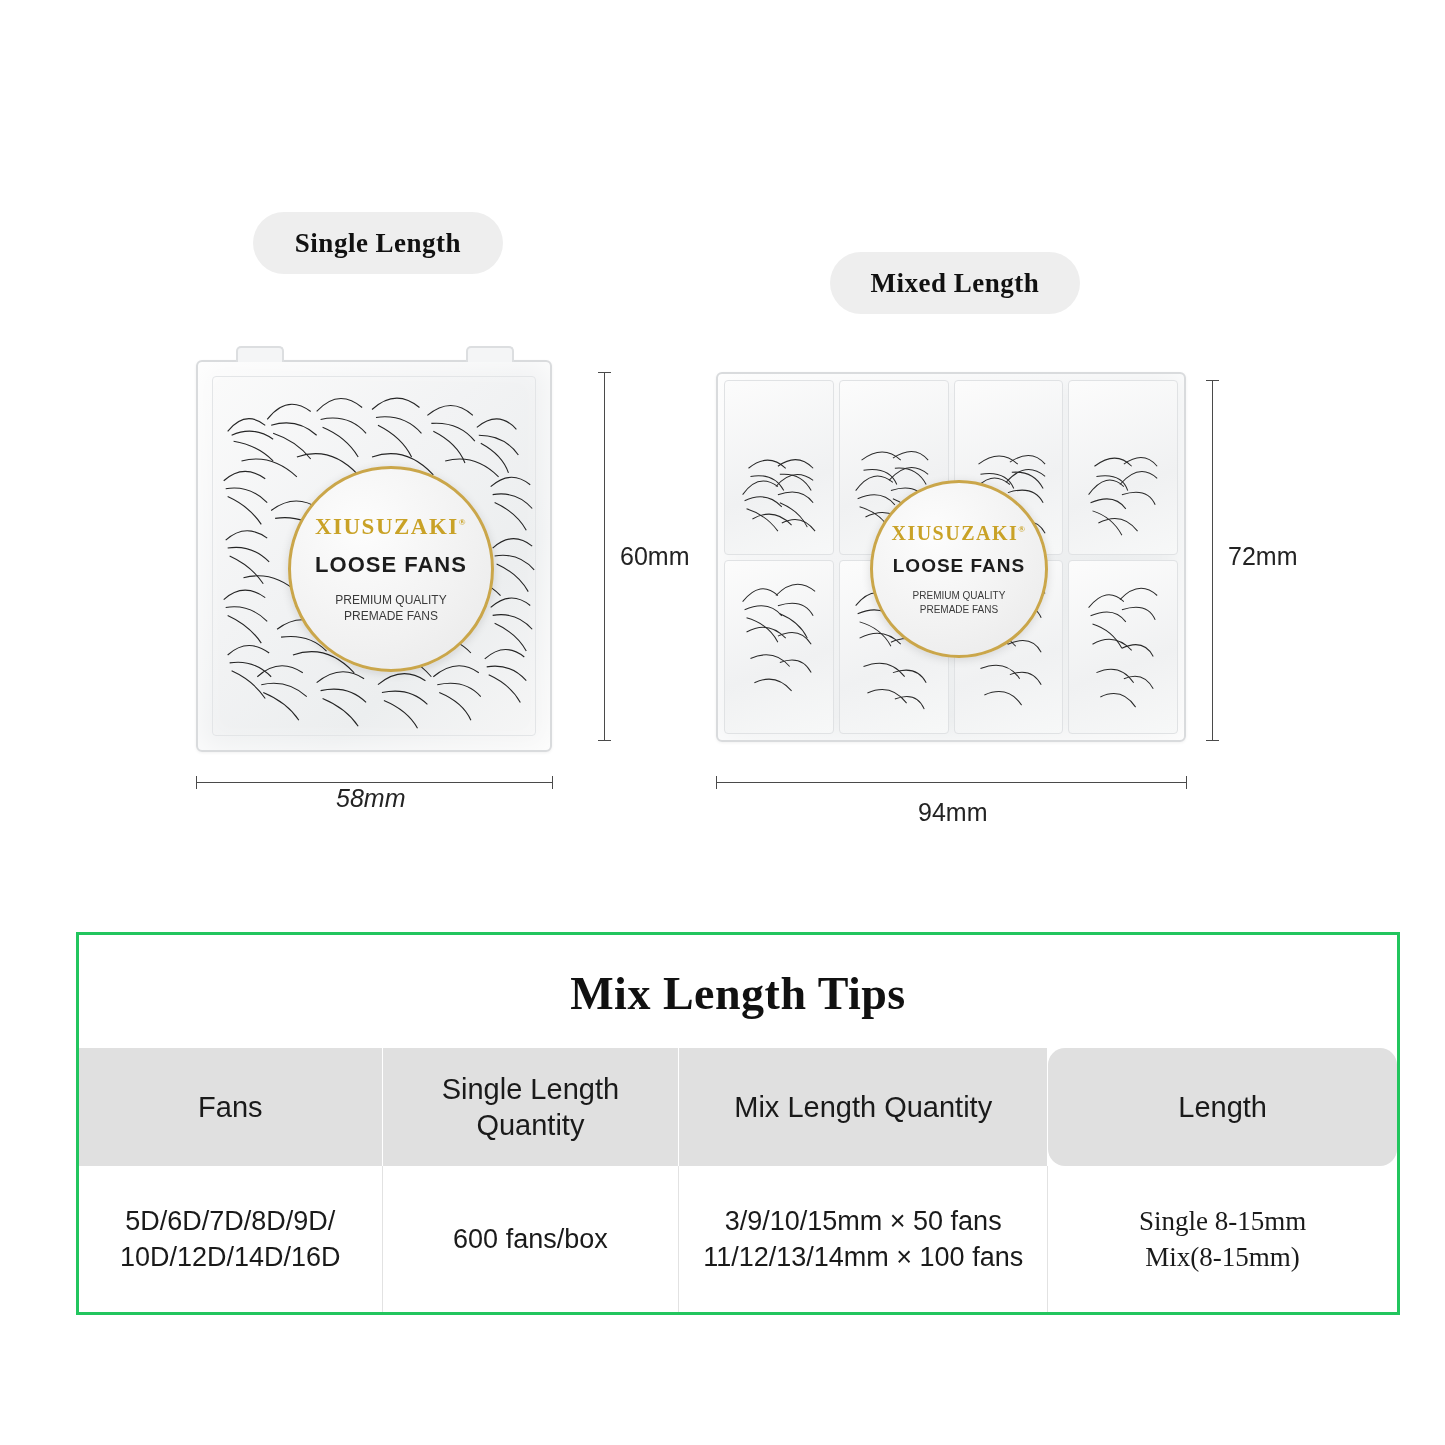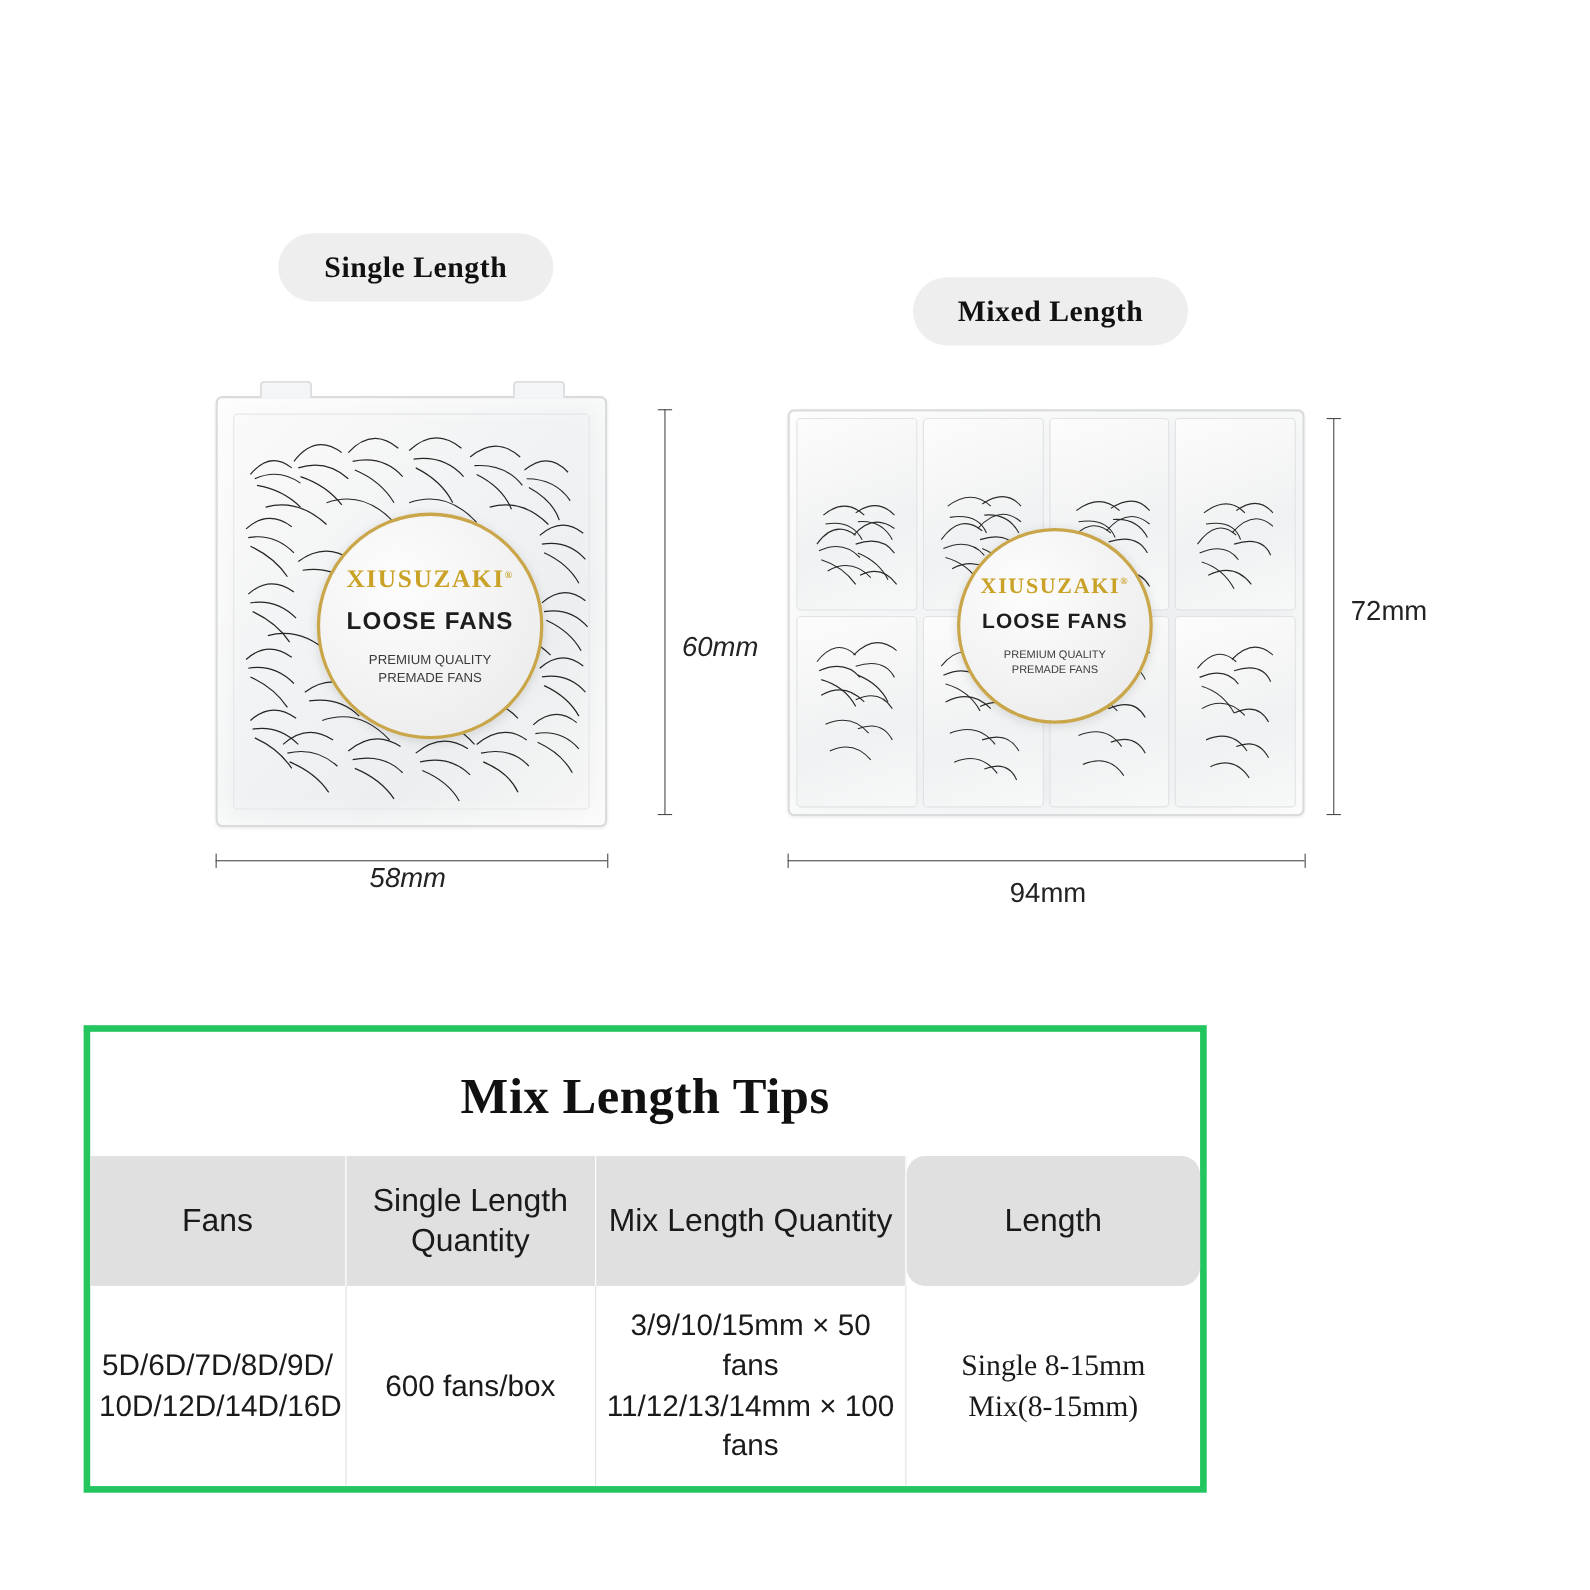--- a/index.html
+++ b/index.html
@@ -181,22 +181,22 @@
     font-size: 25px;
     color: #232323;
     white-space: nowrap;
   }
 
   
   .table-wrap {
     position: absolute;
     left: 76px;
     top: 932px;
-    width: 1021px;
-    border: 6px solid #22c55e;
+    width: 1324px;
+    border: 3px solid #22c55e;
     background: #ffffff;
     box-sizing: border-box;
   }
   .table-title {
     text-align: center;
     font-family: "Liberation Serif", serif;
     font-weight: 700;
     font-size: 46px;
     color: #111111;
     padding: 32px 0 28px;
@@ -290,21 +290,21 @@
       </div>
     </div>
   </div>
   <div class="case-lid-tab tab-a"></div>
   <div class="case-lid-tab tab-b"></div>
 </div>
 
 <div class="dim-v" style="left:604px; top:372px; height:368px;"></div>
 <div class="cap-h" style="left:598px; top:372px;"></div>
 <div class="cap-h" style="left:598px; top:740px;"></div>
-<div class="dim-label" style="left:620px; top:574px;font-style:italic;">60mm</div>
+<div class="dim-label" style="left:620px; top:542px;">60mm</div>
 
 <div class="dim-h" style="left:196px; top:782px; width:356px;"></div>
 <div class="cap-v" style="left:196px; top:776px;"></div>
 <div class="cap-v" style="left:552px; top:776px;"></div>
 <div class="dim-label" style="left:336px; top:784px;font-style:italic;">58mm</div>
 
 <div class="product box-mixed">
   <div class="case">
     <div class="grid-cells">
       <div class="cell">

